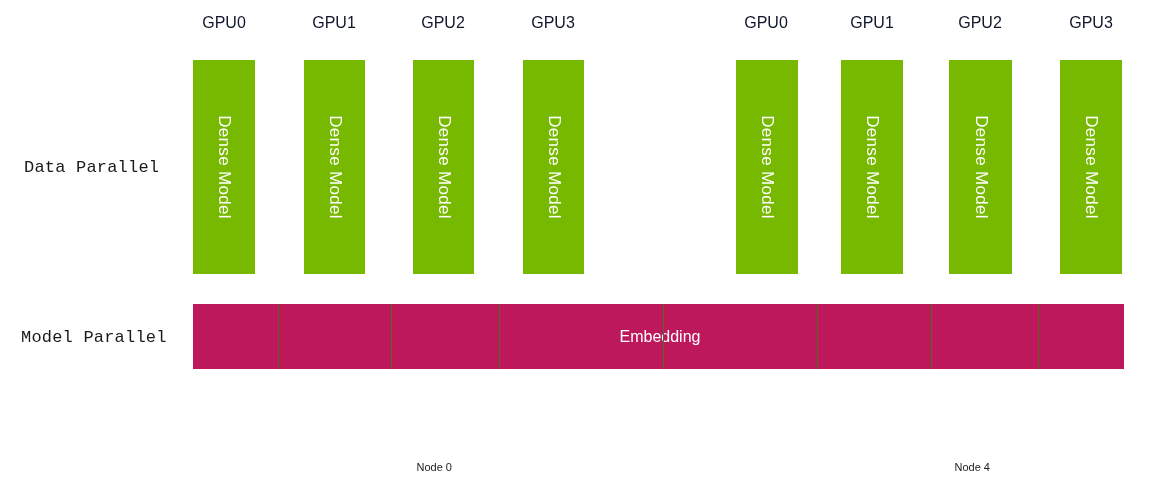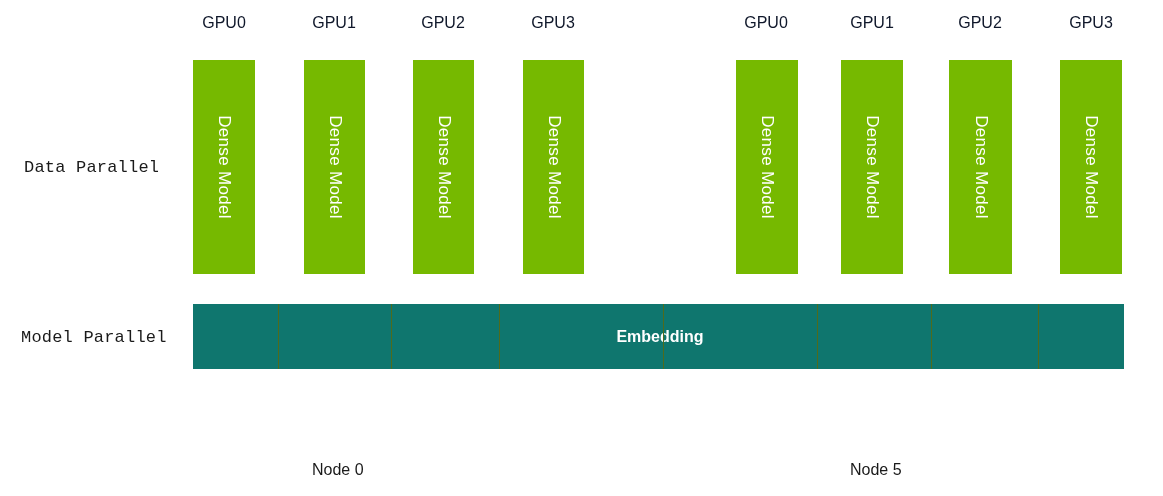--- a/index.html
+++ b/index.html
@@ -89,22 +89,22 @@
     color: #ffffff;
     font-size: 16px;
     white-space: nowrap;
   }
 
   
   .node-label {
     position: absolute;
     top: 461px;
     color: #1a1a1a;
-    font-size: 16px;
-    text-align: left;
+    font-size: 11px;
+    text-align: right;
     white-space: nowrap;
   }
 </style>
 </head>
 <body>
 
 <div id="canvas">
 
   <div class="row-label" id="label-data-parallel">Data Parallel</div>
   <div class="row-label" id="label-model-parallel">Model Parallel</div>
@@ -140,29 +140,29 @@
         <div class="dense-block-text">Dense Model</div>
       </div>
       <div class="dense-block" style="left: 949px; width: 63px; background: rgb(118, 185, 0);">
         <div class="dense-block-text">Dense Model</div>
       </div>
       <div class="dense-block" style="left: 1060px; width: 62px; background: rgb(118, 185, 0);">
         <div class="dense-block-text">Dense Model</div>
       </div>
     </div>
 
-  <div id="model-parallel-bar" style="left: 193px; width: 931px; background: #0f766e; font-weight: bold;">
+  <div id="model-parallel-bar" style="left: 193px; width: 931px; background: #be185d;">
     <div id="embedding-text" style="left: 397px; width: 140px; text-align: center;">Embedding</div>
   <div class="mp-divider" style="left: 85px; background: rgb(79, 107, 29);"></div>
       <div class="mp-divider" style="left: 198px; background: rgb(79, 107, 29);"></div>
       <div class="mp-divider" style="left: 306px; background: rgb(79, 107, 29);"></div>
       <div class="mp-divider" style="left: 470px; background: rgb(79, 107, 29);"></div>
       <div class="mp-divider" style="left: 624px; background: rgb(79, 107, 29);"></div>
       <div class="mp-divider" style="left: 738px; background: rgb(79, 107, 29);"></div>
       <div class="mp-divider" style="left: 845px; background: rgb(79, 107, 29);"></div>
     </div>
 
   <div id="node-labels">
       <div class="node-label" style="left: 312px; width: 140px;">Node 0</div>
-      <div class="node-label" style="left: 850px; width: 140px;">Node 5</div>
+      <div class="node-label" style="left: 850px; width: 140px;">Node 4</div>
     </div>
 
 </div>
 
 </body></html>

